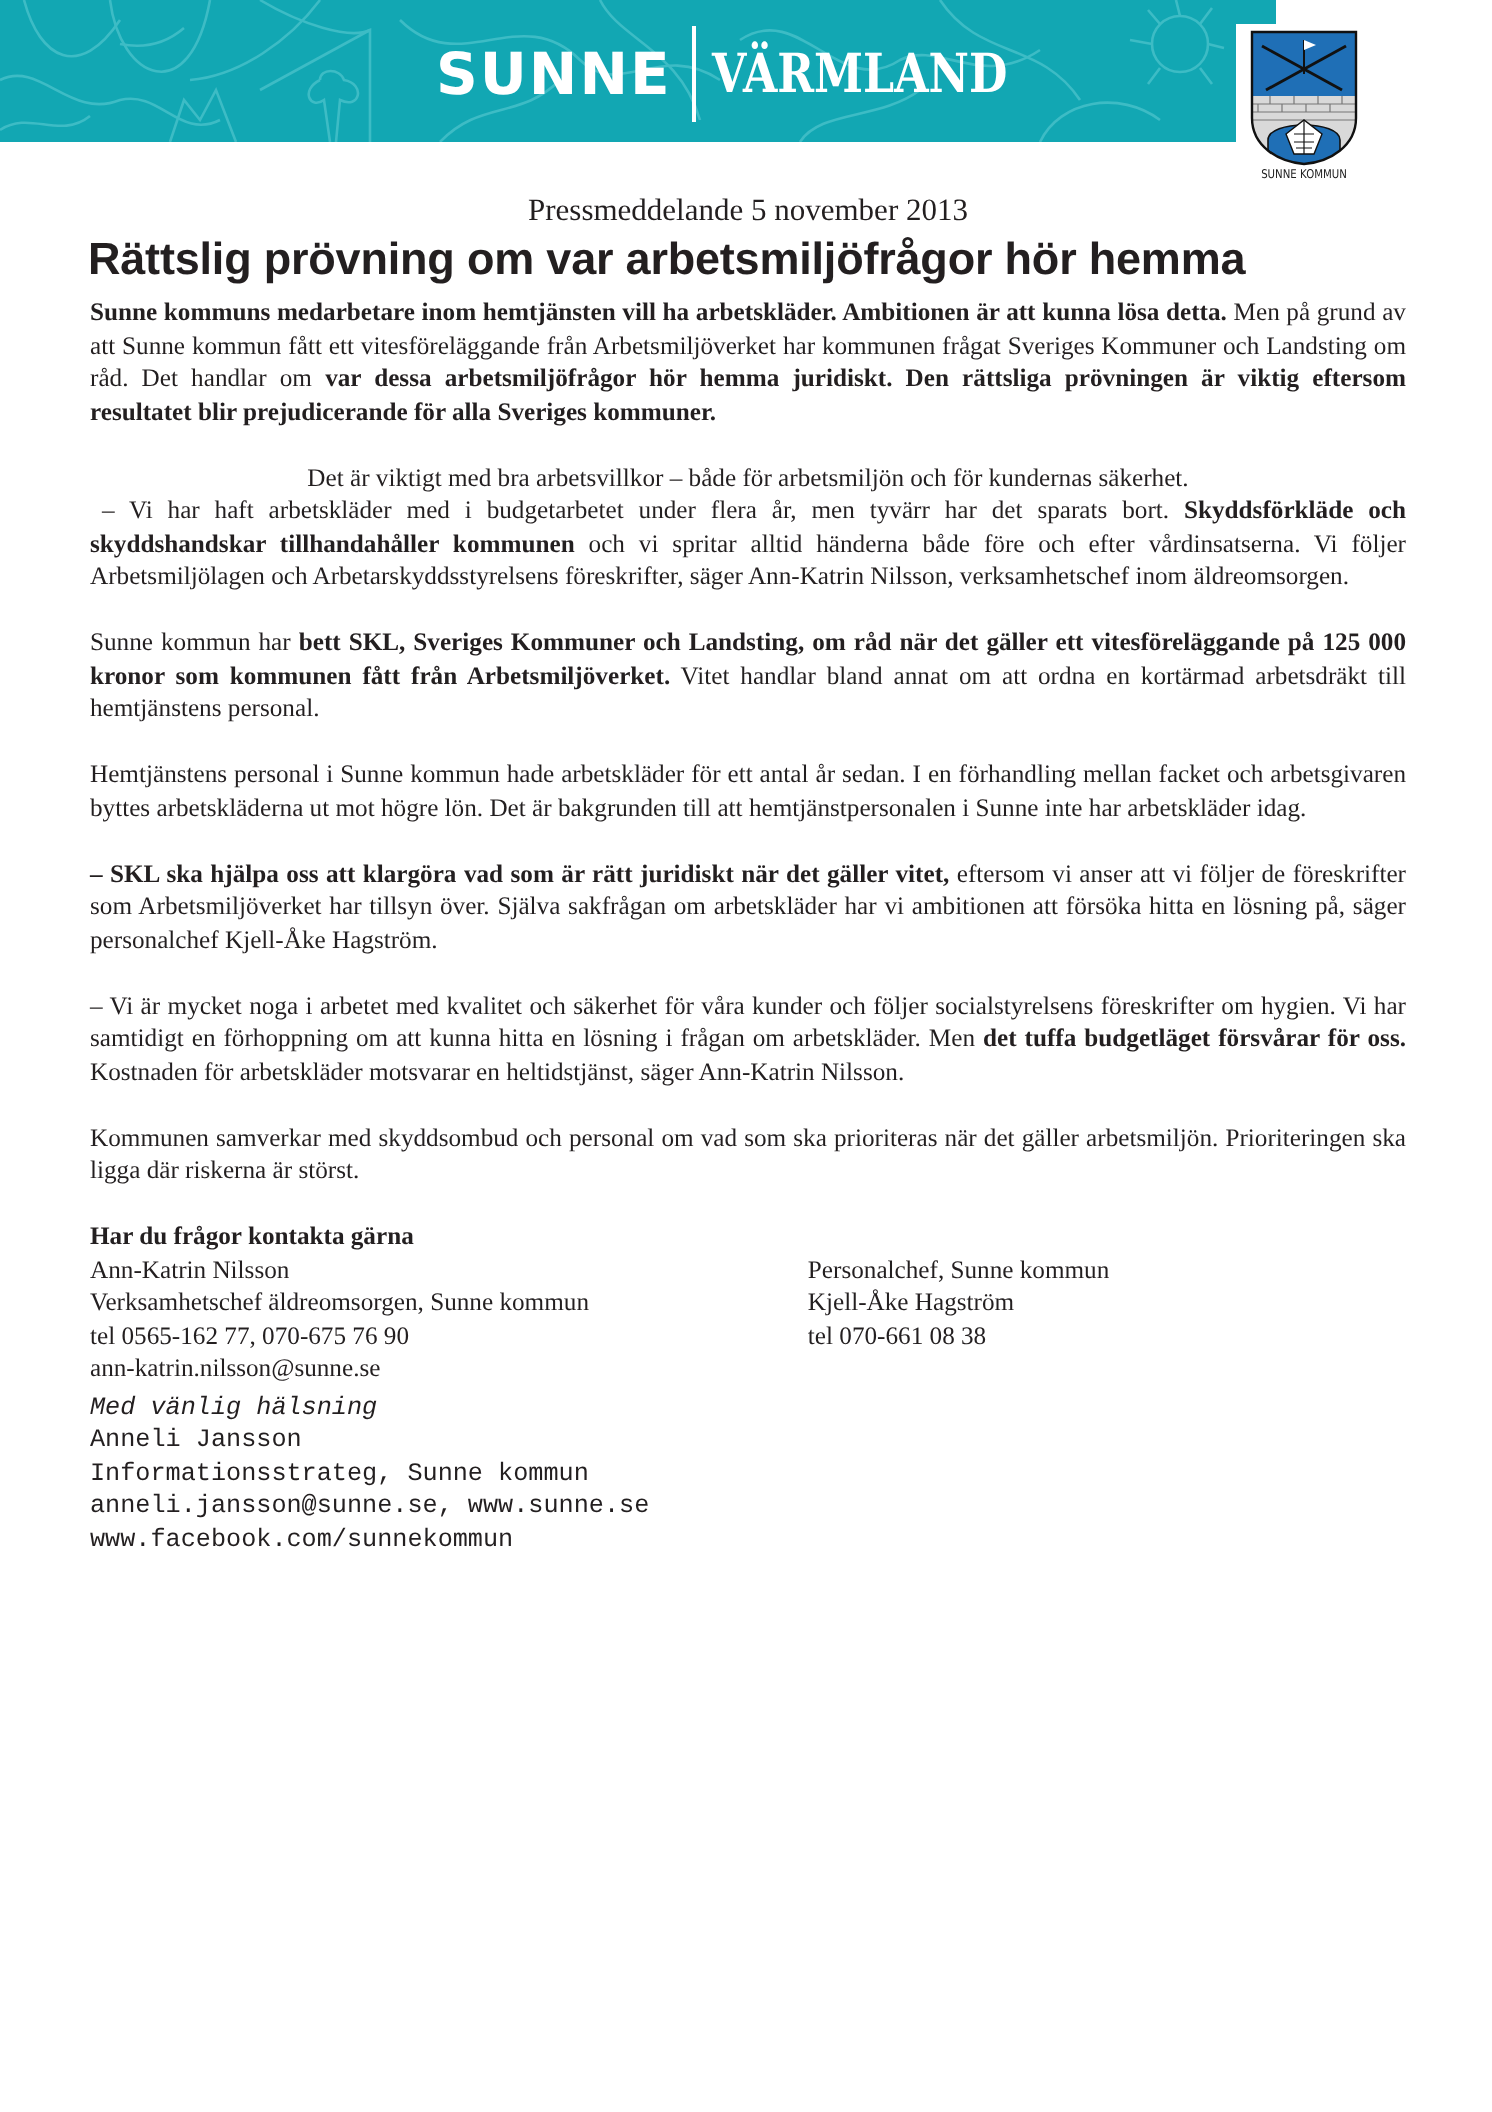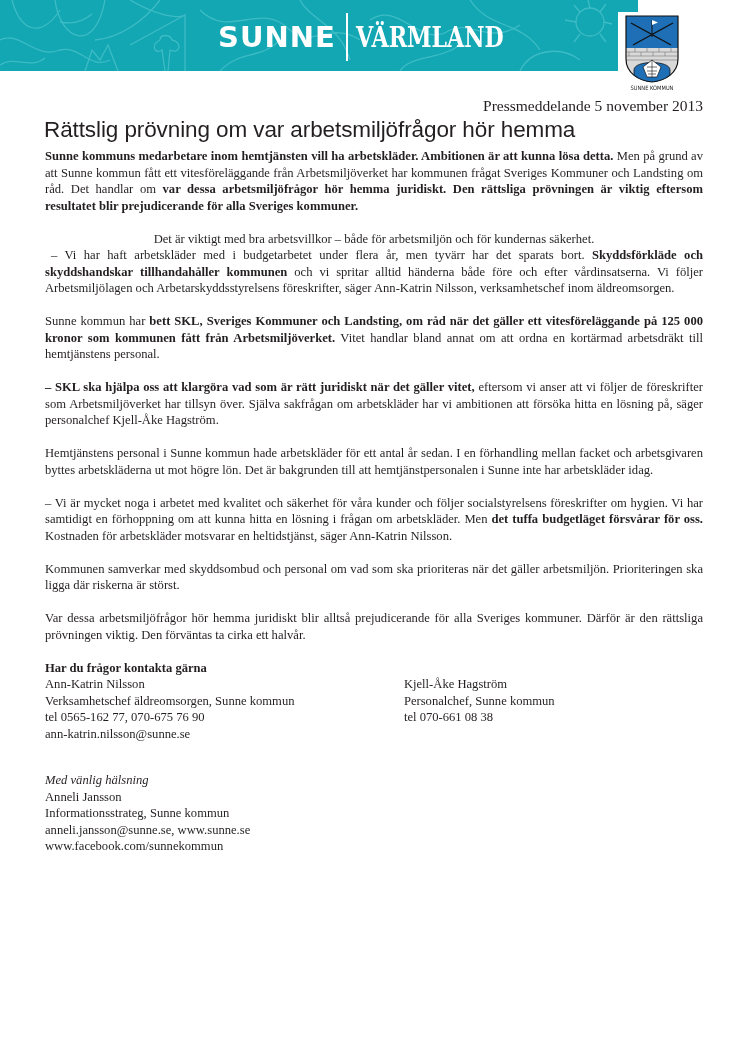--- a/index.html
+++ b/index.html
@@ -37,35 +37,35 @@
     transform: scaleX(0.85); letter-spacing: 0;
   }
 
   .doc {
     position: absolute; left: 45px; top: 96px; width: 658px;
     font-family: "Liberation Serif", serif; color: #231f20;
     font-size: 12.6px; line-height: 16.5px;
   }
   .kicker { font-size: 15.5px; line-height: 20px; margin: 0; }
   .headline {
-    font-family: "Liberation Sans", sans-serif; font-weight: normal;
+    font-family: "Liberation Sans", sans-serif; font-weight: bold;
     font-size: 22.5px; line-height: 28px; margin: 0 0 4px -1px; color: #231f20;
     letter-spacing: -0.1px;
   }
   p { margin: 0 0 16.5px 0; text-align: justify; }
-  p.nojust { text-align: right; }
+  p.nojust { text-align: center; }
   b { font-weight: bold; }
 
   .contacts { display: flex; margin-top: 0; }
   .contact-col { width: 360px; }
   .contact-col.right { width: 300px; padding-top: 16.5px; }
   .line { display: block; white-space: nowrap; }
   .heading { font-weight: bold; }
   .italic { font-style: italic; }
-  .signoff { margin-top: 30px; }
+  .signoff { margin-top: 3px; font-family: Liberation Mono, monospace; }
 </style>
 </head>
 <body>
 
 <header class="banner">
   <svg class="pattern" width="746" height="71">
     <g fill="none" stroke="#4cc3cc" stroke-width="1.3" opacity="0.75">
       <path d="M12 0 C 20 30, 40 40, 60 10"></path>
       <path d="M55 0 C 60 40, 95 55, 105 0"></path>
       <path d="M60 22 C 75 25, 85 20, 92 14"></path>
@@ -143,38 +143,37 @@
 
 <main class="doc">
   <p class="kicker nojust">Pressmeddelande 5 november 2013</p>
   <h1 class="headline">Rättslig prövning om var arbetsmiljöfrågor hör hemma</h1>
 
   <div id="body-paragraphs">
       <p><b>Sunne kommuns medarbetare inom hemtjänsten vill ha arbetskläder. Ambitionen är att kunna lösa detta.</b><span> Men på grund av att Sunne kommun fått ett vitesföreläggande från Arbetsmiljöverket har kommunen frågat Sveriges Kommuner och Landsting om råd. Det handlar om </span><b>var dessa arbetsmiljöfrågor hör hemma juridiskt. Den rättsliga prövningen är viktig eftersom resultatet blir prejudicerande för alla Sveriges kommuner.</b></p>
       <p style="margin-bottom: 0px; text-align: center;"><span>Det är viktigt med bra arbetsvillkor – både för arbetsmiljön och för kundernas säkerhet.</span></p>
       <p style="text-indent: 6px;"><span>– Vi har haft arbetskläder med i budgetarbetet under flera år, men tyvärr har det sparats bort. </span><b>Skyddsförkläde och skyddshandskar tillhandahåller kommunen</b><span> och vi spritar alltid händerna både före och efter vårdinsatserna. Vi följer Arbetsmiljölagen och Arbetarskyddsstyrelsens föreskrifter, säger Ann-Katrin Nilsson, verksamhetschef inom äldreomsorgen.</span></p>
       <p><span>Sunne kommun har </span><b>bett SKL, Sveriges Kommuner och Landsting, om råd när det gäller ett vitesföreläggande på 125 000 kronor som kommunen fått från Arbetsmiljöverket.</b><span> Vitet handlar bland annat om att ordna en kortärmad arbetsdräkt till hemtjänstens personal.</span></p>
+      <p><span>Hemtjänstens personal i Sunne kommun hade arbetskläder för ett antal år sedan. I en förhandling mellan facket och arbetsgivaren byttes arbetskläderna ut mot högre lön. Det är bakgrunden till att hemtjänstpersonalen i Sunne inte har arbetskläder idag.</span></p>
       <p><b>– SKL ska hjälpa oss att klargöra vad som är rätt juridiskt när det gäller vitet,</b><span> eftersom vi anser att vi följer de föreskrifter som Arbetsmiljöverket har tillsyn över. Själva sakfrågan om arbetskläder har vi ambitionen att försöka hitta en lösning på, säger personalchef Kjell-Åke Hagström.</span></p>
-      <p><span>Hemtjänstens personal i Sunne kommun hade arbetskläder för ett antal år sedan. I en förhandling mellan facket och arbetsgivaren byttes arbetskläderna ut mot högre lön. Det är bakgrunden till att hemtjänstpersonalen i Sunne inte har arbetskläder idag.</span></p>
       <p><span>– Vi är mycket noga i arbetet med kvalitet och säkerhet för våra kunder och följer socialstyrelsens föreskrifter om hygien. Vi har samtidigt en förhoppning om att kunna hitta en lösning i frågan om arbetskläder. Men </span><b>det tuffa budgetläget försvårar för oss.</b><span> Kostnaden för arbetskläder motsvarar en heltidstjänst, säger Ann-Katrin Nilsson.</span></p>
       <p><span>Kommunen samverkar med skyddsombud och personal om vad som ska prioriteras när det gäller arbetsmiljön. Prioriteringen ska ligga där riskerna är störst.</span></p>
-      <p><span>Var dessa arbetsmiljöfrågor hör hemma juridiskt blir alltså prejudicerande för alla Sveriges kommuner. Därför är den rättsliga prövningen viktig. Den förväntas ta cirka ett halvår.</span></p>
     </div>
 
   <section class="contacts">
     <div class="contact-col">
       <span class="line heading">Har du frågor kontakta gärna</span>
       <span class="line">Ann-Katrin Nilsson</span>
       <span class="line">Verksamhetschef äldreomsorgen, Sunne kommun</span>
       <span class="line">tel 0565-162 77, 070-675 76 90</span>
       <span class="line">ann-katrin.nilsson@sunne.se</span>
     </div>
     <div class="contact-col right">
+      <span class="line">Personalchef, Sunne kommun</span>
       <span class="line">Kjell-Åke Hagström</span>
-      <span class="line">Personalchef, Sunne kommun</span>
       <span class="line">tel 070-661 08 38</span>
     </div>
   </section>
 
   <section class="signoff">
     <span class="line italic">Med vänlig hälsning</span>
     <span class="line">Anneli Jansson</span>
     <span class="line">Informationsstrateg, Sunne kommun</span>
     <span class="line">anneli.jansson@sunne.se, www.sunne.se</span>
     <span class="line">www.facebook.com/sunnekommun</span>

